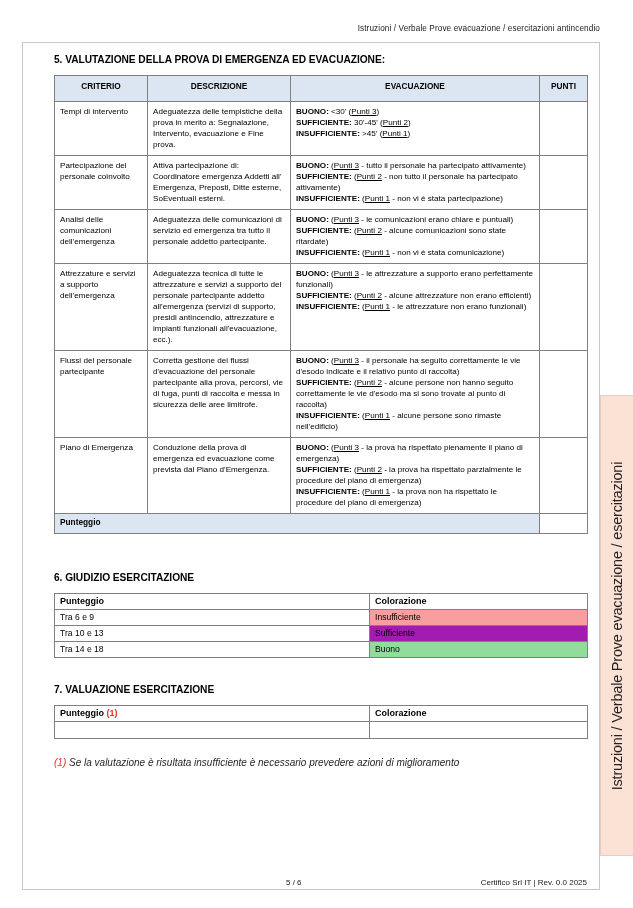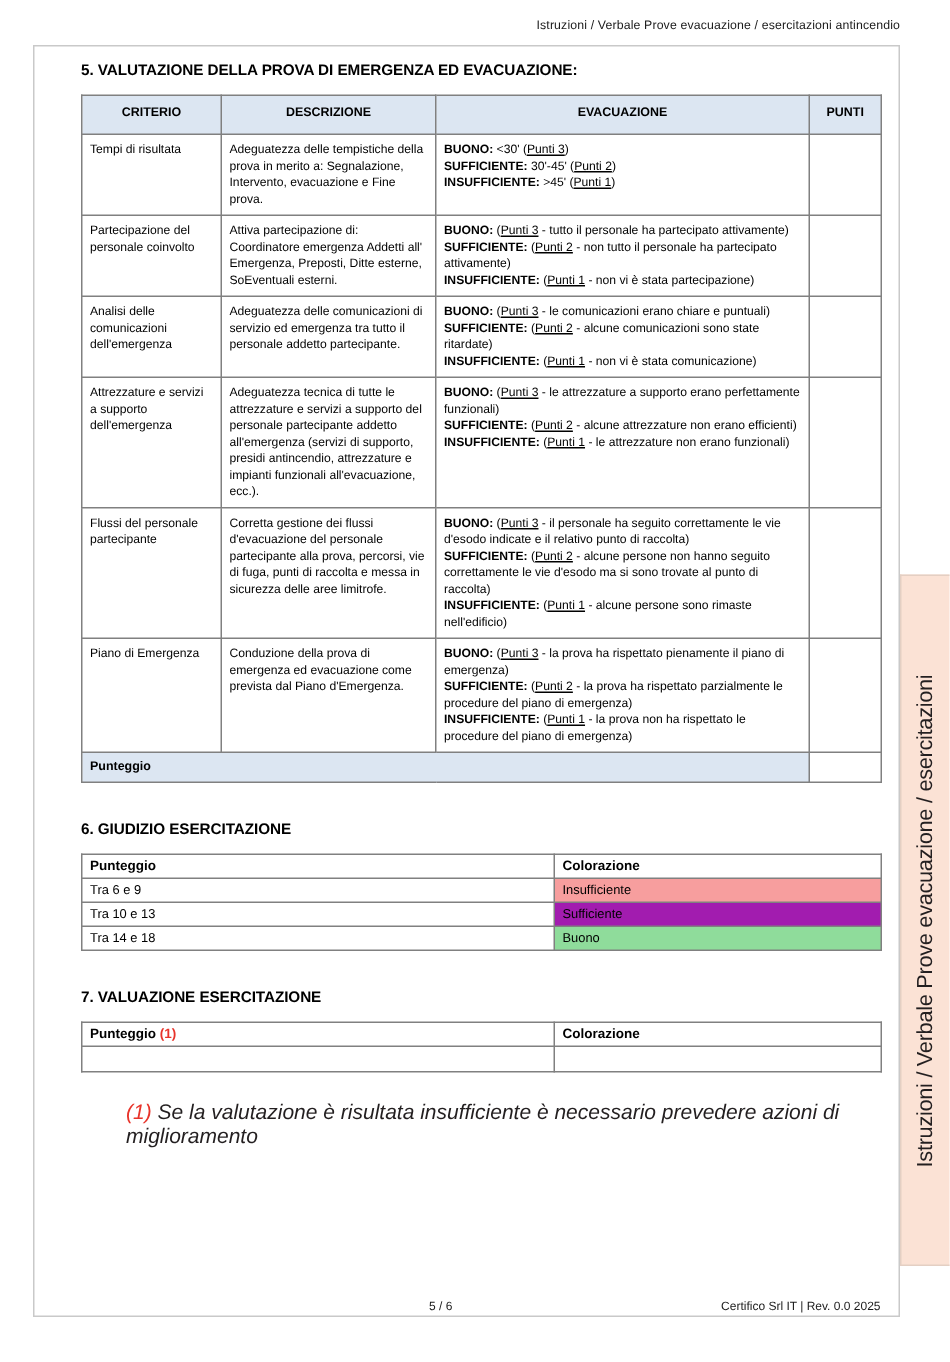--- a/index.html
+++ b/index.html
@@ -11,21 +11,21 @@
     width: 633px; height: 908px;
     font-family: "Liberation Sans", sans-serif;
     color: #000;
     position: relative;
     overflow: hidden;
   }
 
   
   #page {
     position: absolute;
-    left: 0; top: 0;
+    left: 0; top: 12px;
     width: 633px; height: 644px;
   }
   .page-border {
     position: absolute;
     left: 22px; top: 30px;
     width: 578px; height: 848px;
     border: 1px solid #c9c9c9;
     background: #fff;
   }
 
@@ -52,21 +52,21 @@
     font-weight: bold;
     margin: 0 0 10px 0;
     letter-spacing: -0.05px;
   }
 
   
   table.eval {
     border-collapse: collapse;
     width: 533px;
     table-layout: fixed;
-    margin-bottom: 0;
+    margin-bottom: 12px;
   }
   table.eval th, table.eval td {
     border: 1px solid #808080;
     vertical-align: top;
     padding: 4px 5px 5px 5px;
     font-size: 8.1px;
     line-height: 1.36;
   }
   table.eval thead th {
     background: #dce6f2;
@@ -120,25 +120,24 @@
 
   .red { color: #e8332a; }
 
   table.valutazione td, table.valutazione th {
     height: 16px;
     margin-left: 46px;
   }
   table.valutazione tbody td { height: 17px; }
 
   .note {
-    font-size: 14px;
+    font-size: 10px;
     font-style: italic;
     color: #231f20;
     margin-top: 18px;
-    margin-left: 30px;
   }
   .note .red { color: #e8332a; font-style: italic; }
 
   
   .footer {
     position: absolute;
     left: 54px; top: 866px;
     width: 533px;
     font-size: 8px;
     color: #1a1a1a;
@@ -197,21 +196,21 @@
       <thead>
         <tr>
           <th>CRITERIO</th>
           <th>DESCRIZIONE</th>
           <th>EVACUAZIONE</th>
           <th>PUNTI</th>
         </tr>
       </thead>
       <tbody id="eval-body">
           <tr>
-            <td>Tempi di risultata</td>
+            <td>Tempi di intervento</td>
             <td>Adeguatezza delle tempistiche della prova in merito a: Segnalazione, Intervento, evacuazione e Fine prova.</td>
             <td><span><span class="lab">BUONO:</span> &lt;30' (<span class="pt">Punti 3</span>)</span><br><span><span class="lab">SUFFICIENTE:</span> 30'-45' (<span class="pt">Punti 2</span>)</span><br><span><span class="lab">INSUFFICIENTE:</span> &gt;45' (<span class="pt">Punti 1</span>)</span></td>
             <td></td>
           </tr>
           <tr>
             <td>Partecipazione del personale coinvolto</td>
             <td>Attiva partecipazione di: Coordinatore emergenza Addetti all' Emergenza, Preposti, Ditte esterne, SoEventuali esterni.</td>
             <td><span><span class="lab">BUONO:</span> (<span class="pt">Punti 3</span> - tutto il personale ha partecipato attivamente)</span><br><span><span class="lab">SUFFICIENTE:</span> (<span class="pt">Punti 2</span> - non tutto il personale ha partecipato attivamente)</span><br><span><span class="lab">INSUFFICIENTE:</span> (<span class="pt">Punti 1</span> - non vi è stata partecipazione)</span></td>
             <td></td>
           </tr>

